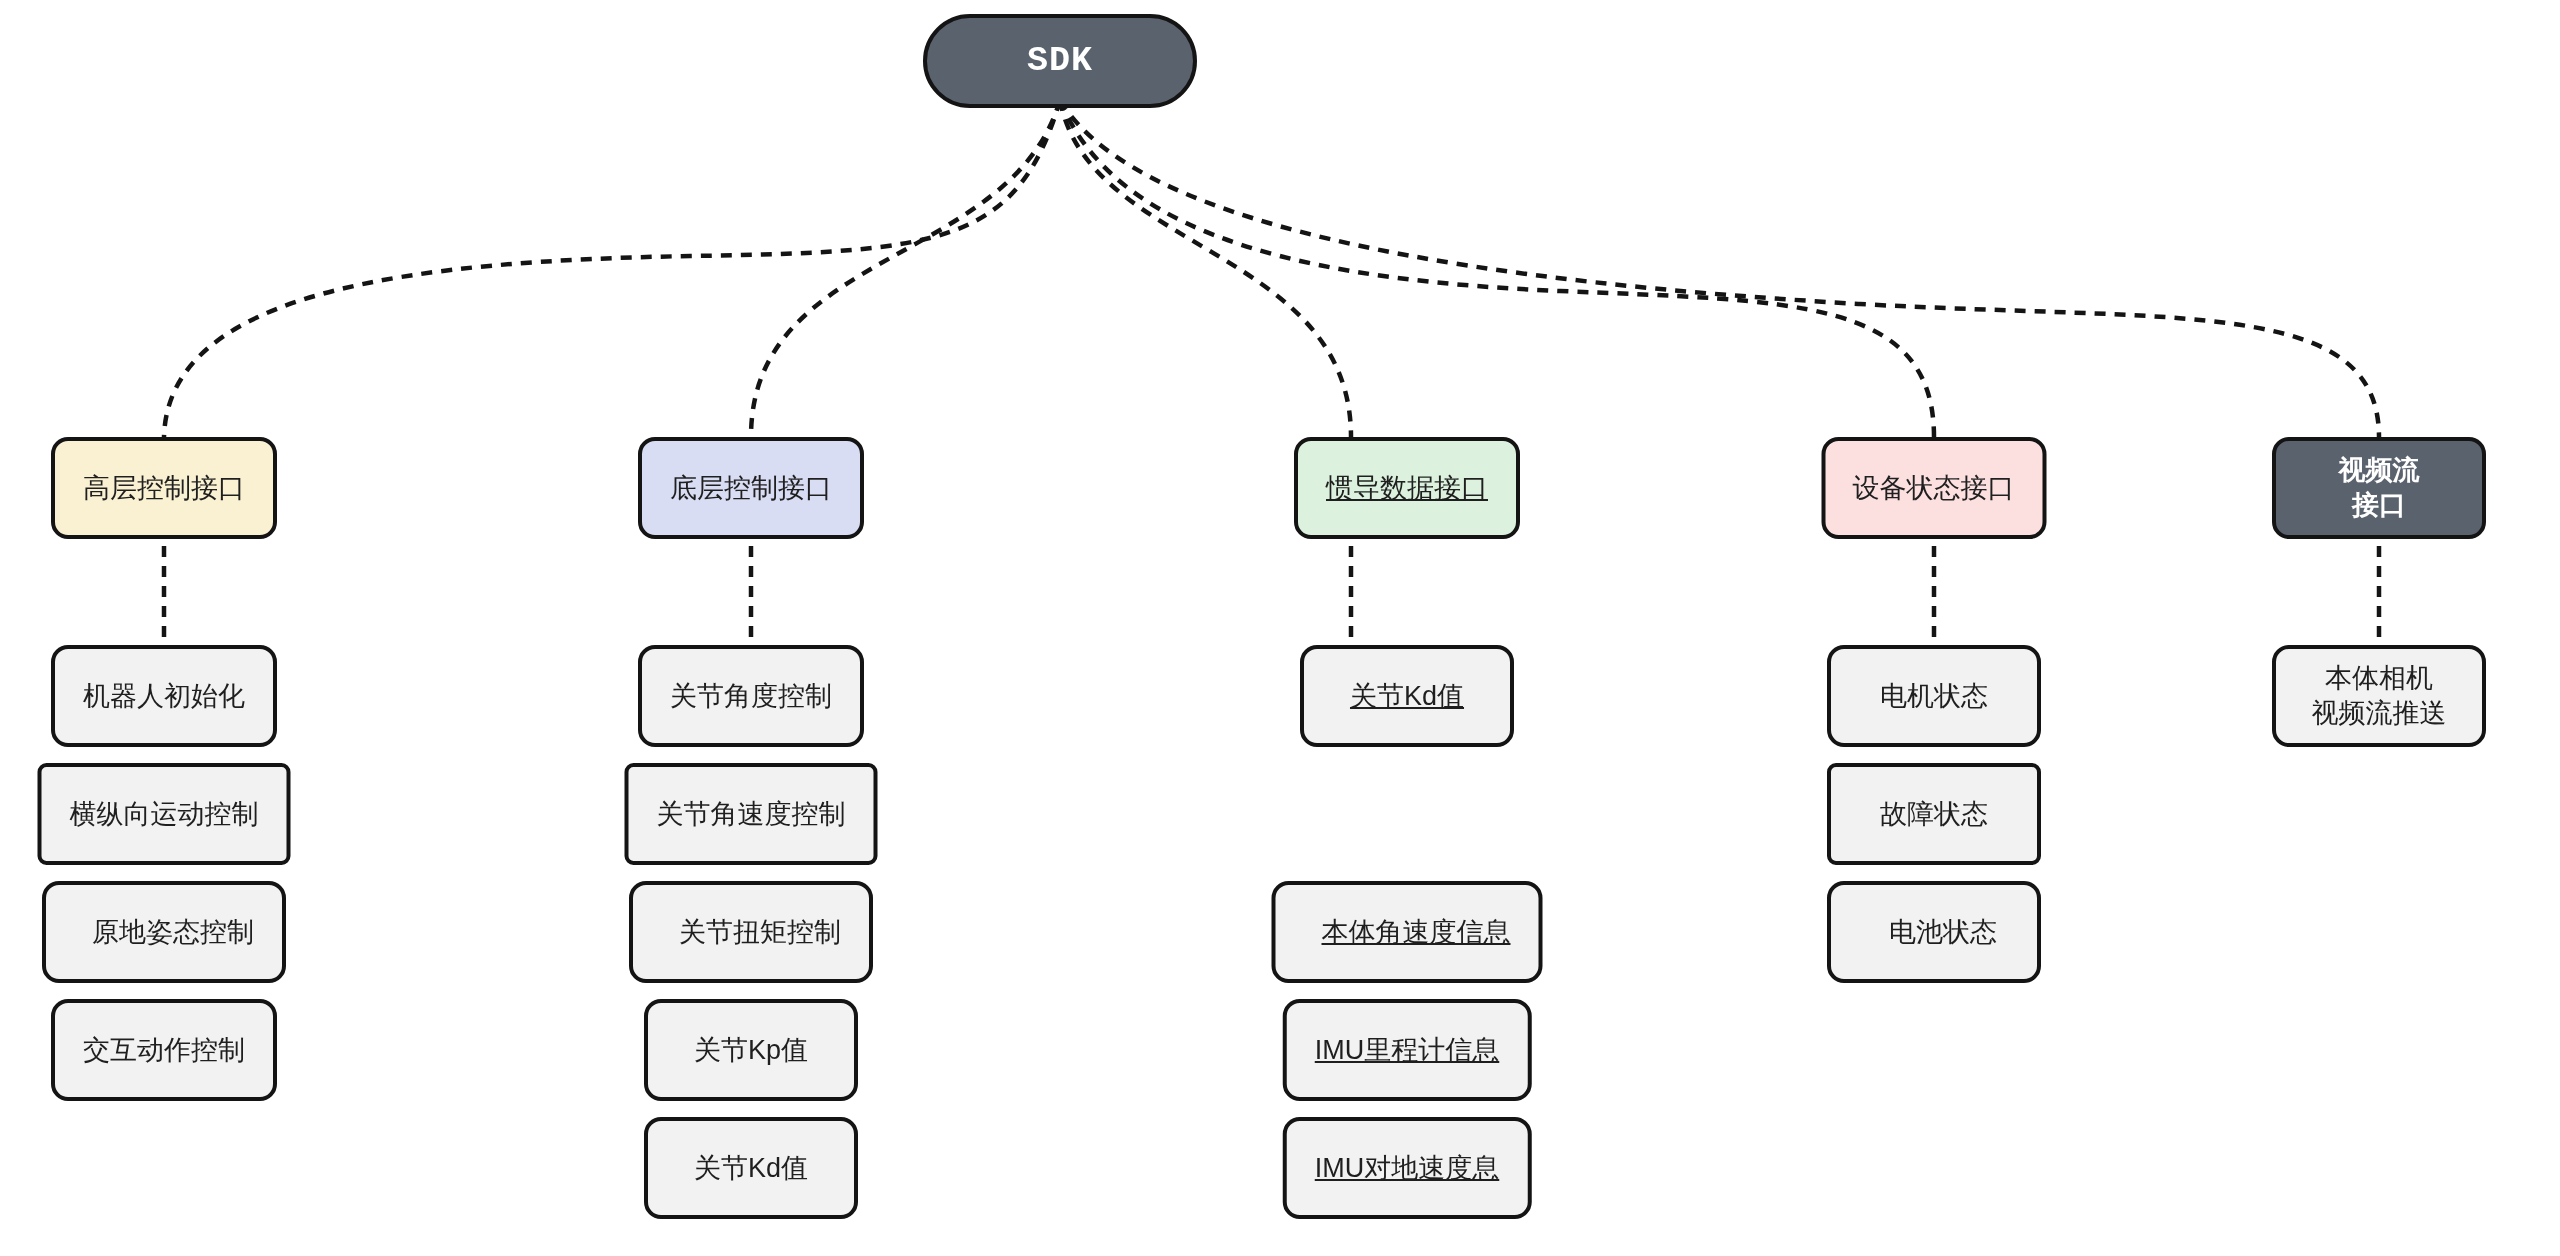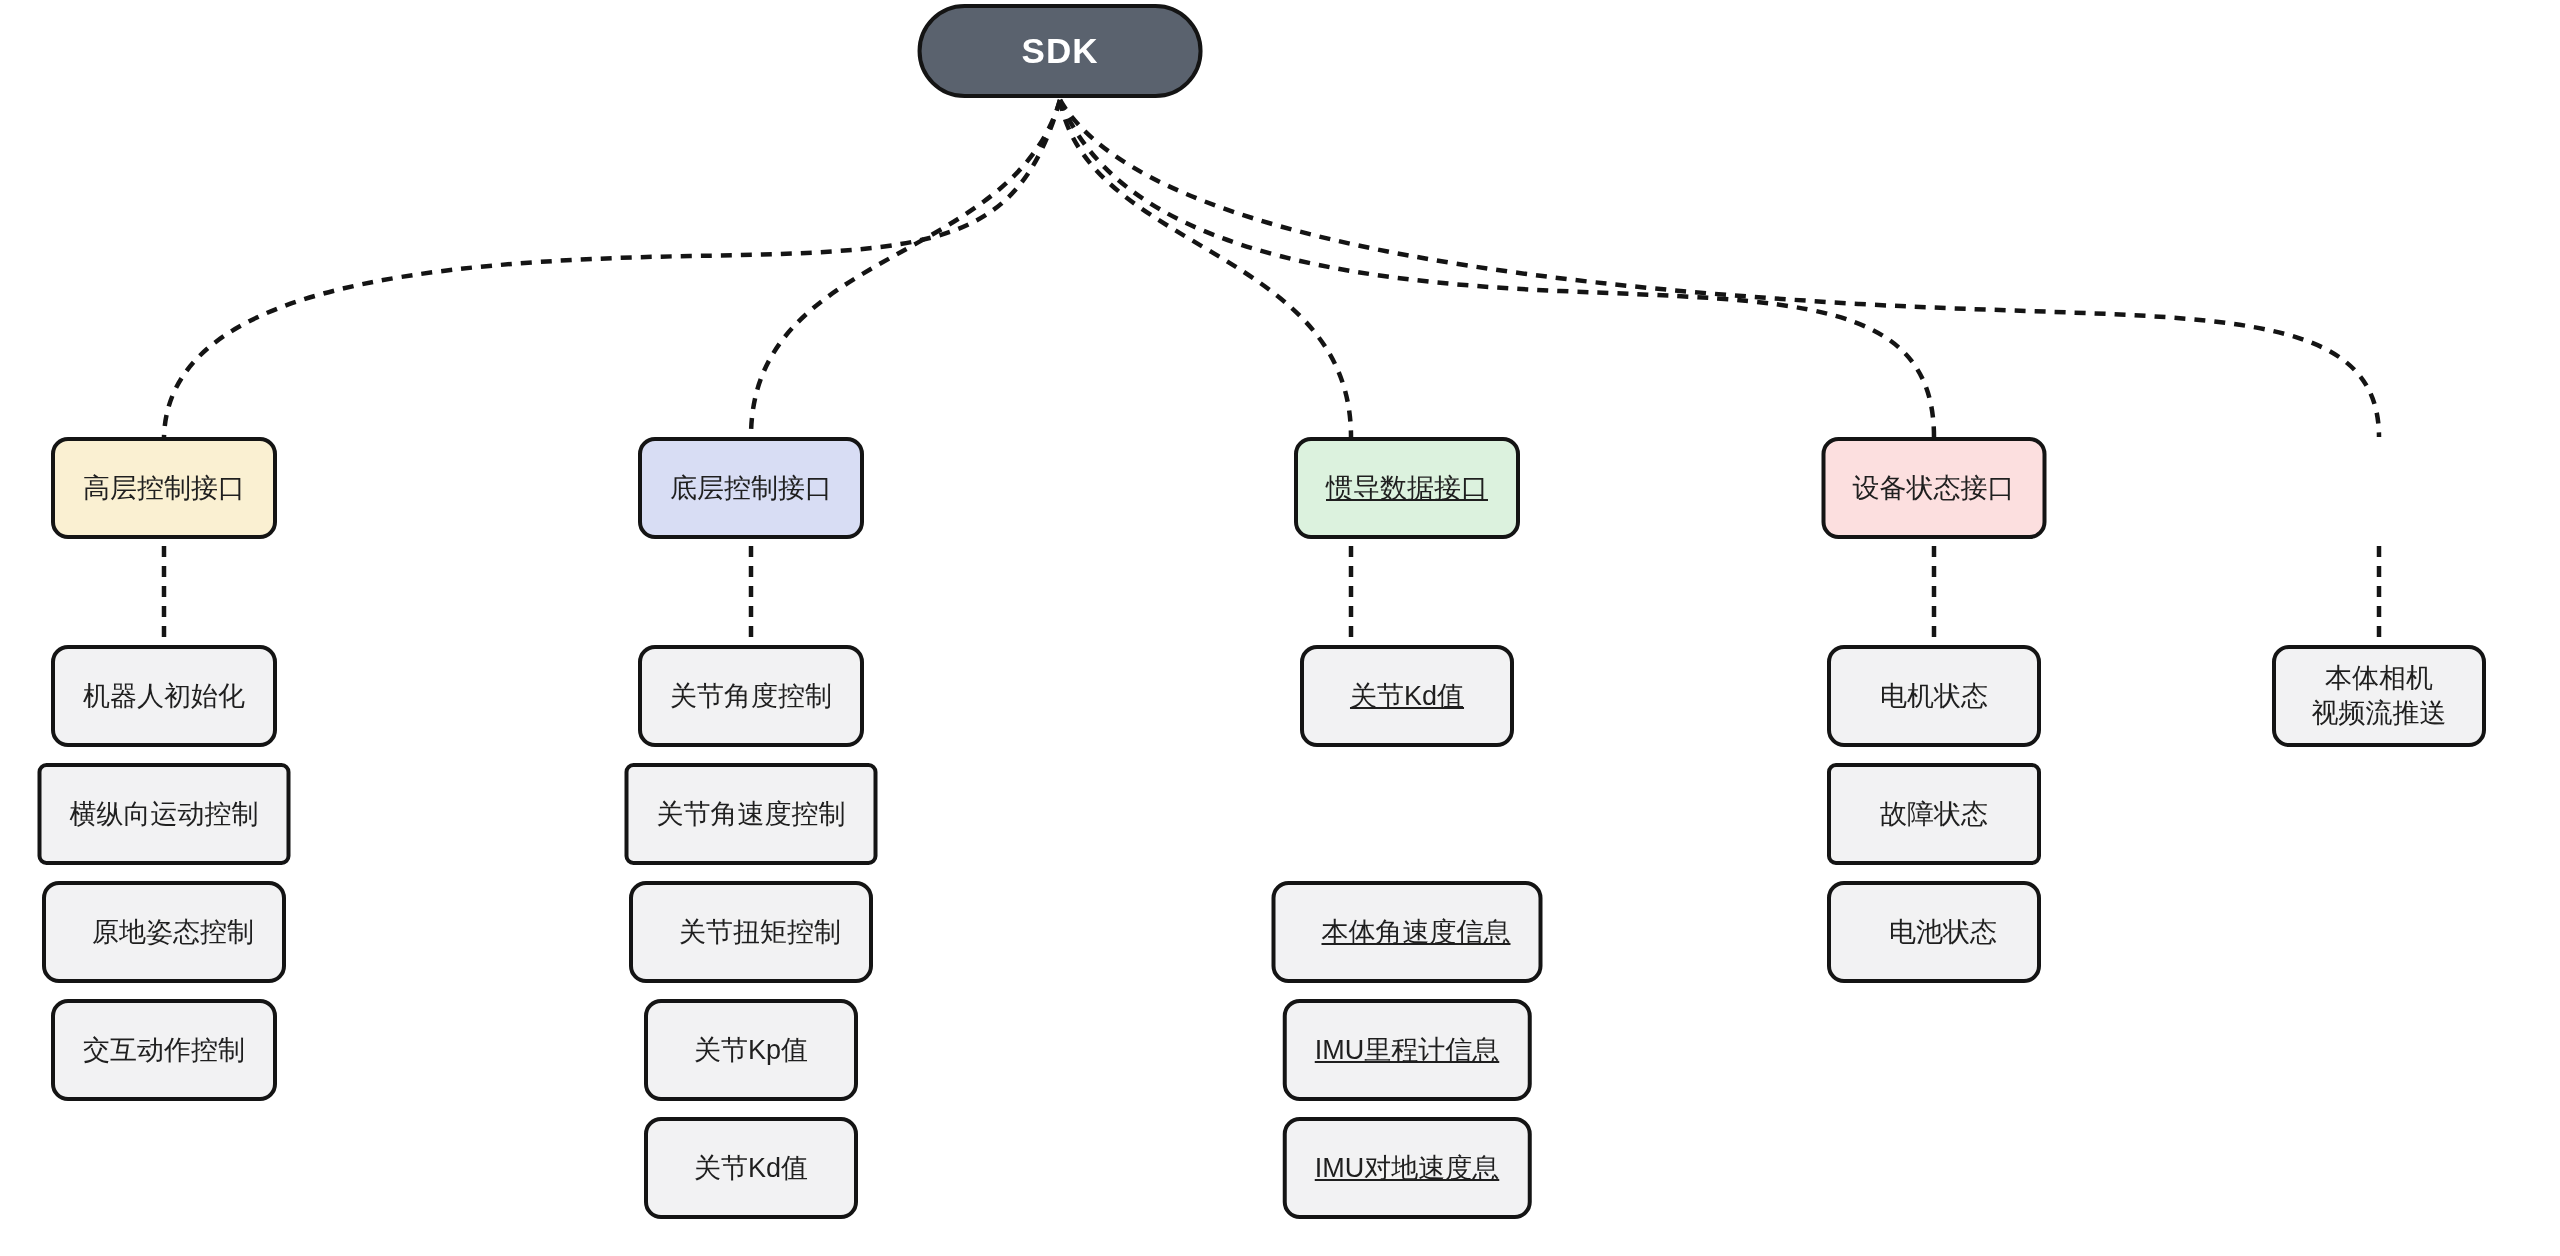--- a/index.html
+++ b/index.html
@@ -33,21 +33,21 @@
     font-weight:700;
     font-size:35px;
     padding:0 100px;
     letter-spacing:1px;
   }
   
   .cx1{left:164px;} .cx2{left:751px;} .cx3{left:1407px;text-decoration:underline;} .cx4{left:1934px;} .cx5{left:2379px;}
   
   .rcat{top:437px;}
   .r0{top:645px;} .r1{top:763px;border-radius:9px;} .r2{top:881px;padding-left:46px;} .r3{top:999px;} .r4{top:1117px;}
-  .rootpos{left:1060px;top:4px;}
+  .rootpos{left:1060px;top:14px;font-family:Liberation Mono, monospace;}
 </style>
 </head>
 <body>
 
 <div id="stage">
 
   <svg class="edges" width="2560" height="1256" viewBox="0 0 2560 1256">
 
     <path d="M 1060 100 C 1018 245, 940 252, 690 256 C 420 261, 168 288, 164 437"></path>
     <path d="M 1060 100 C 1012 265, 751 248, 751 437"></path>
@@ -81,16 +81,17 @@
   <div class="node cx3 r0">关节Kd值</div>
   <div class="node cx3 r2">本体角速度信息</div>
   <div class="node cx3 r3">IMU里程计信息</div>
   <div class="node cx3 r4">IMU对地速度息</div>
 
   <div class="node category cx4 rcat" style="background-color: rgb(252, 223, 223); color: rgb(31, 31, 31); padding-left: 27px;">设备状态接口</div>
   <div class="node cx4 r0">电机状态</div>
   <div class="node cx4 r1">故障状态</div>
   <div class="node cx4 r2">电池状态</div>
 
+  <div class="node category dark cx5 rcat" style="background-color: rgb(90, 98, 110); color: rgb(255, 255, 255);">视频流接口</div>
   <div class="node cx5 r0">本体相机
 视频流推送</div>
 
 </div>
 
 </body></html>

